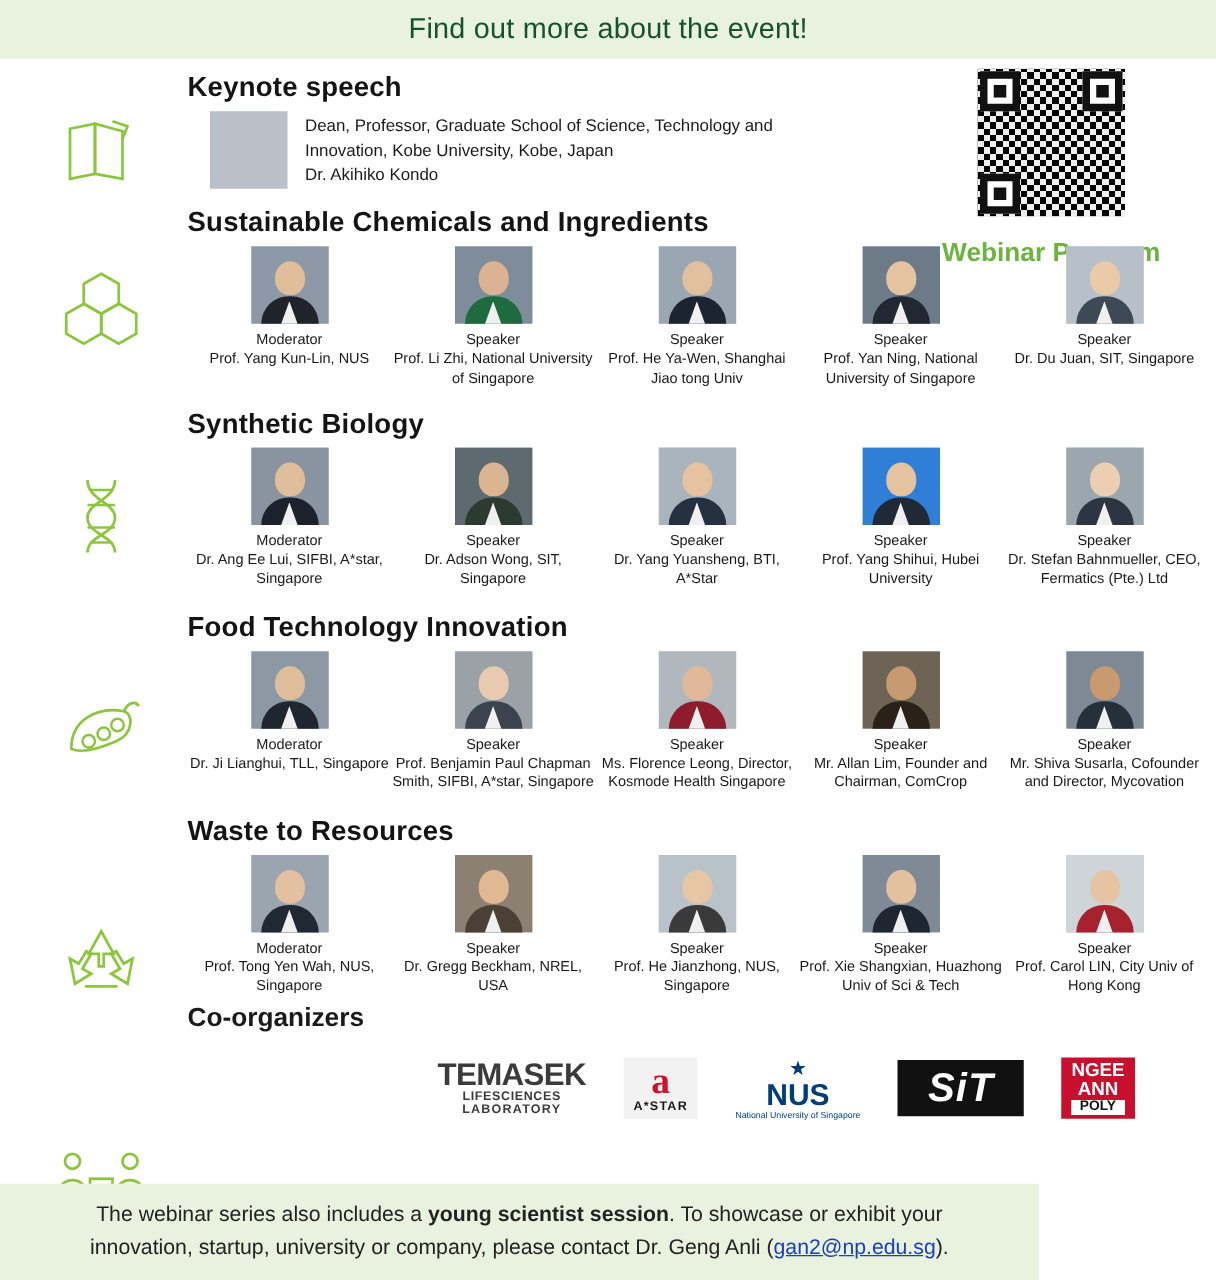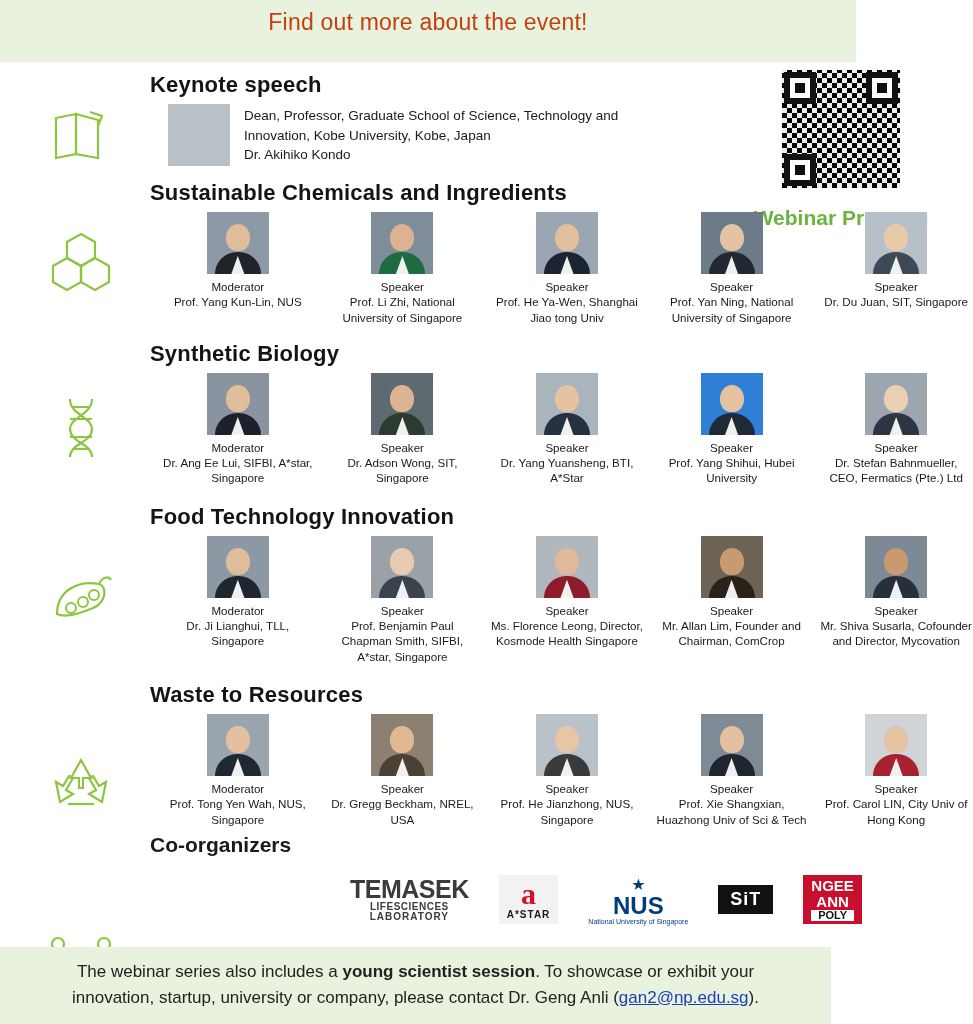--- a/index.html
+++ b/index.html
@@ -8,26 +8,26 @@
     background: #ffffff;
   }
   body {
     width: 973px; height: 1024px;
     font-family: "Liberation Sans", sans-serif;
     color: #1a1a1a;
     position: relative;
     overflow: hidden;
   }
   .banner {
-    width: 856px;
+    width: 973px;
     background: #e9f2df;
     text-align: center;
-    padding: 9px 0 26px 0;
+    padding: 9px 0 11px 0;
     font-size: 23px;
-    color: #c2410c;
+    color: #14532d;
     letter-spacing: 0.2px;
   }
   .footer {
     position: absolute;
     left: 0; bottom: 0;
     width: 831px;
     background: #e9f2df;
     text-align: center;
     padding: 12px 40px 14px 40px;
     font-size: 17px;
@@ -88,21 +88,20 @@
     display: flex;
     justify-content: flex-start;
     margin-top: 6px;
   }
   .person {
     width: 163px;
     text-align: center;
     font-size: 11.6px;
     line-height: 1.32;
     color: #1a1a1a;
-    margin-left: 11px;
   }
   .photo {
     width: 62px; height: 62px;
     margin: 0 auto 5px auto;
     position: relative;
     overflow: hidden;
     background: #c0c6cc;
   }
   .role { display: block; }
   .pname { display: block; }
@@ -182,21 +181,21 @@
   .logo-tll .t2 { font-size: 10px; letter-spacing: 0.5px; }
   .logo-tll .t3 { font-size: 10px; letter-spacing: 1px; }
   .logo-astar { background: #f2f2f2; padding: 4px 8px; }
   .logo-astar .a { color: #d0112b; font-size: 30px; font-weight: bold; font-family: "Liberation Serif", serif; line-height: 1;}
   .logo-astar .sub { font-size: 10px; font-weight: bold; letter-spacing: 1px; }
   .logo-nus .shield { font-size: 16px; color: #003d7c; }
   .logo-nus .nus { font-size: 24px; font-weight: bold; color: #003d7c; line-height: 1; }
   .logo-nus .nusful { font-size: 7px; color: #003d7c; }
   .logo-sit {
     background: #111; color: #fff; font-weight: bold;
-    font-size: 18px; padding: 4px 12px; letter-spacing: 1px;
+    font-size: 32px; padding: 4px 24px; letter-spacing: 1px; font-style: italic;
   }
   .logo-ngee { color: #fff; background: #c8102e; font-weight: bold; font-size: 15px; line-height: 1.05; padding: 3px 8px; text-align: center;}
   .logo-ngee .poly { color: #111; background: #fff; font-size: 11px; display: block;}
 </style>
 </head>
 <body>
 
 <div class="banner">
   <span>Find out more about the event!</span>
 </div>

